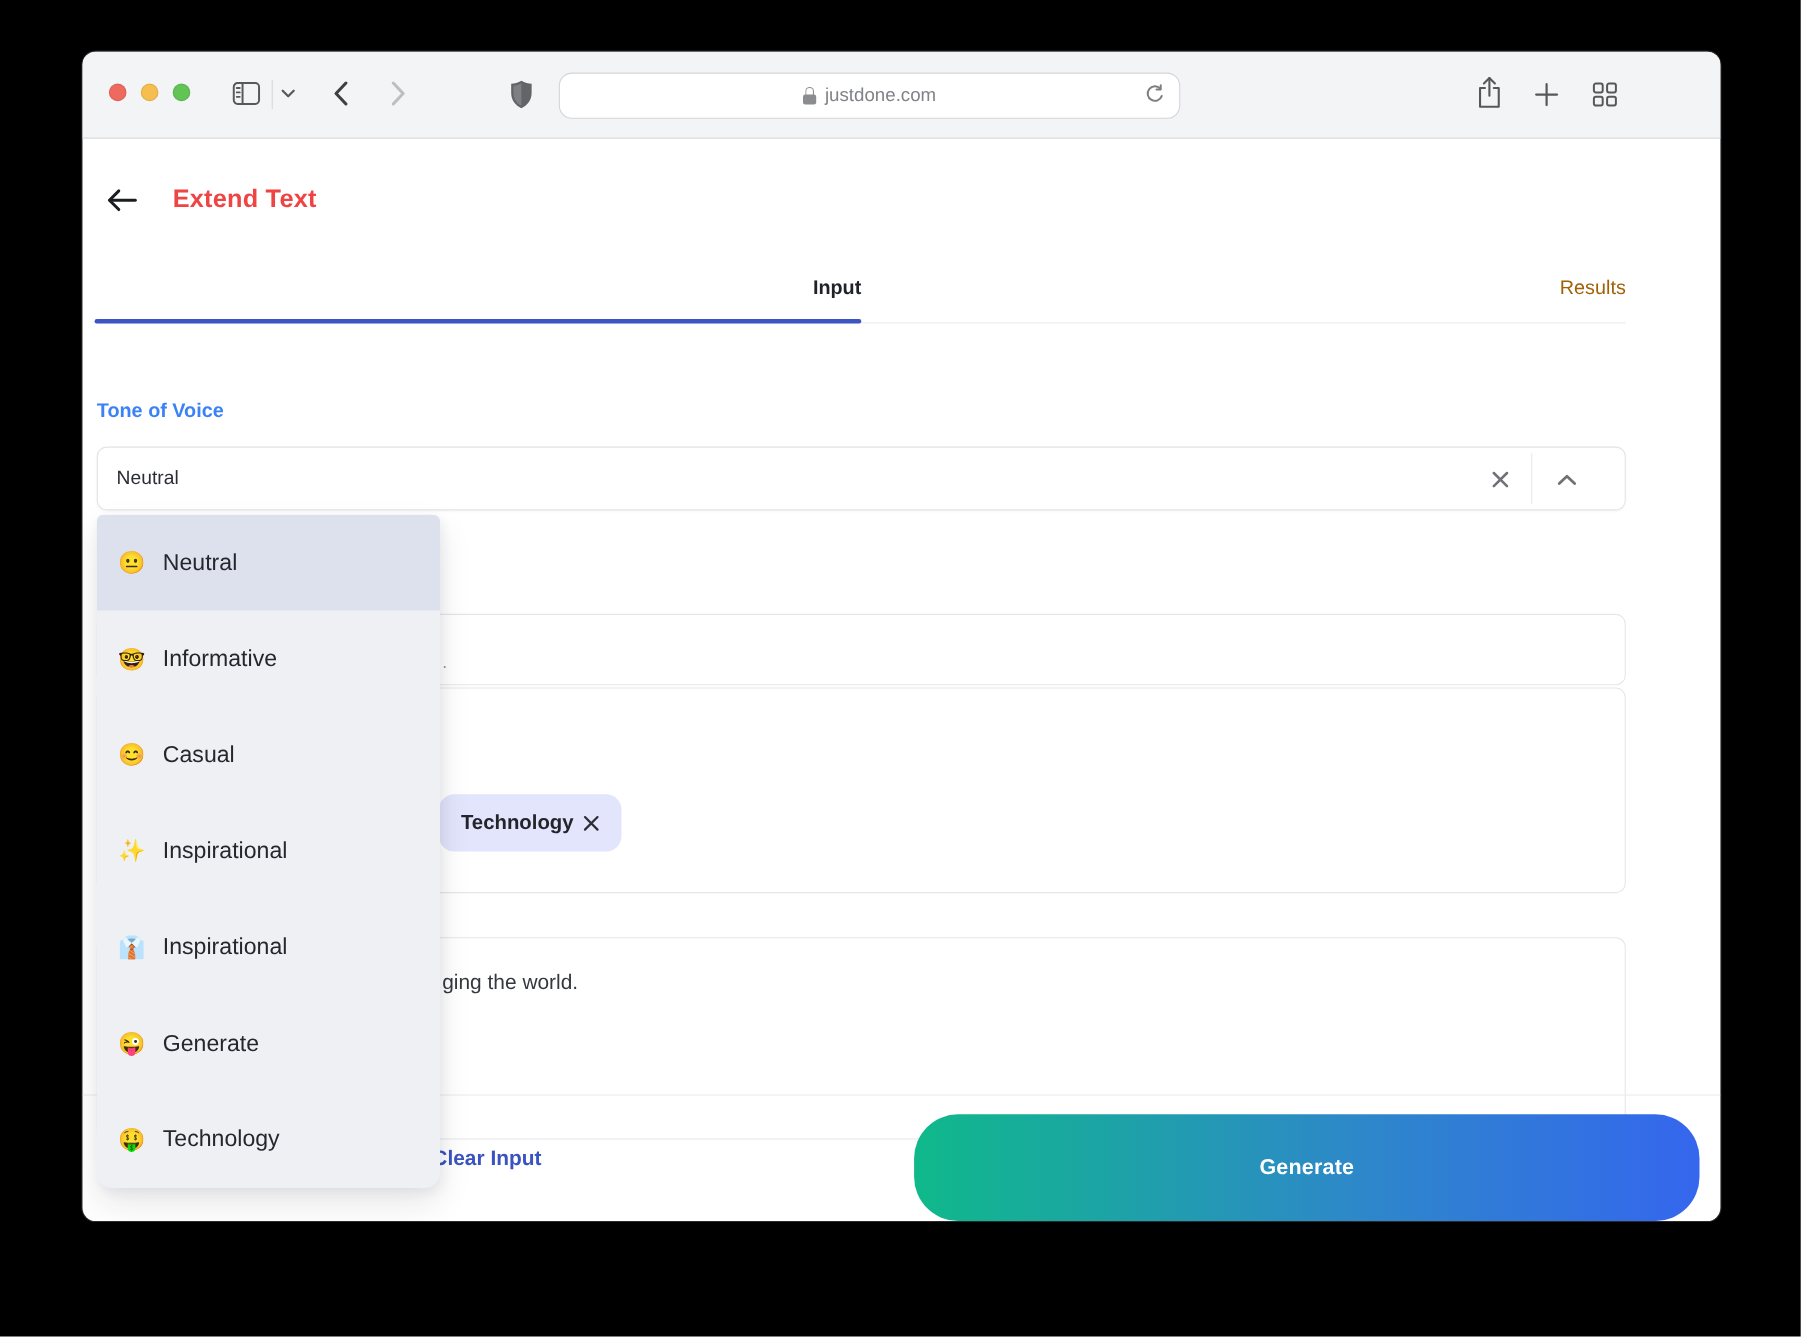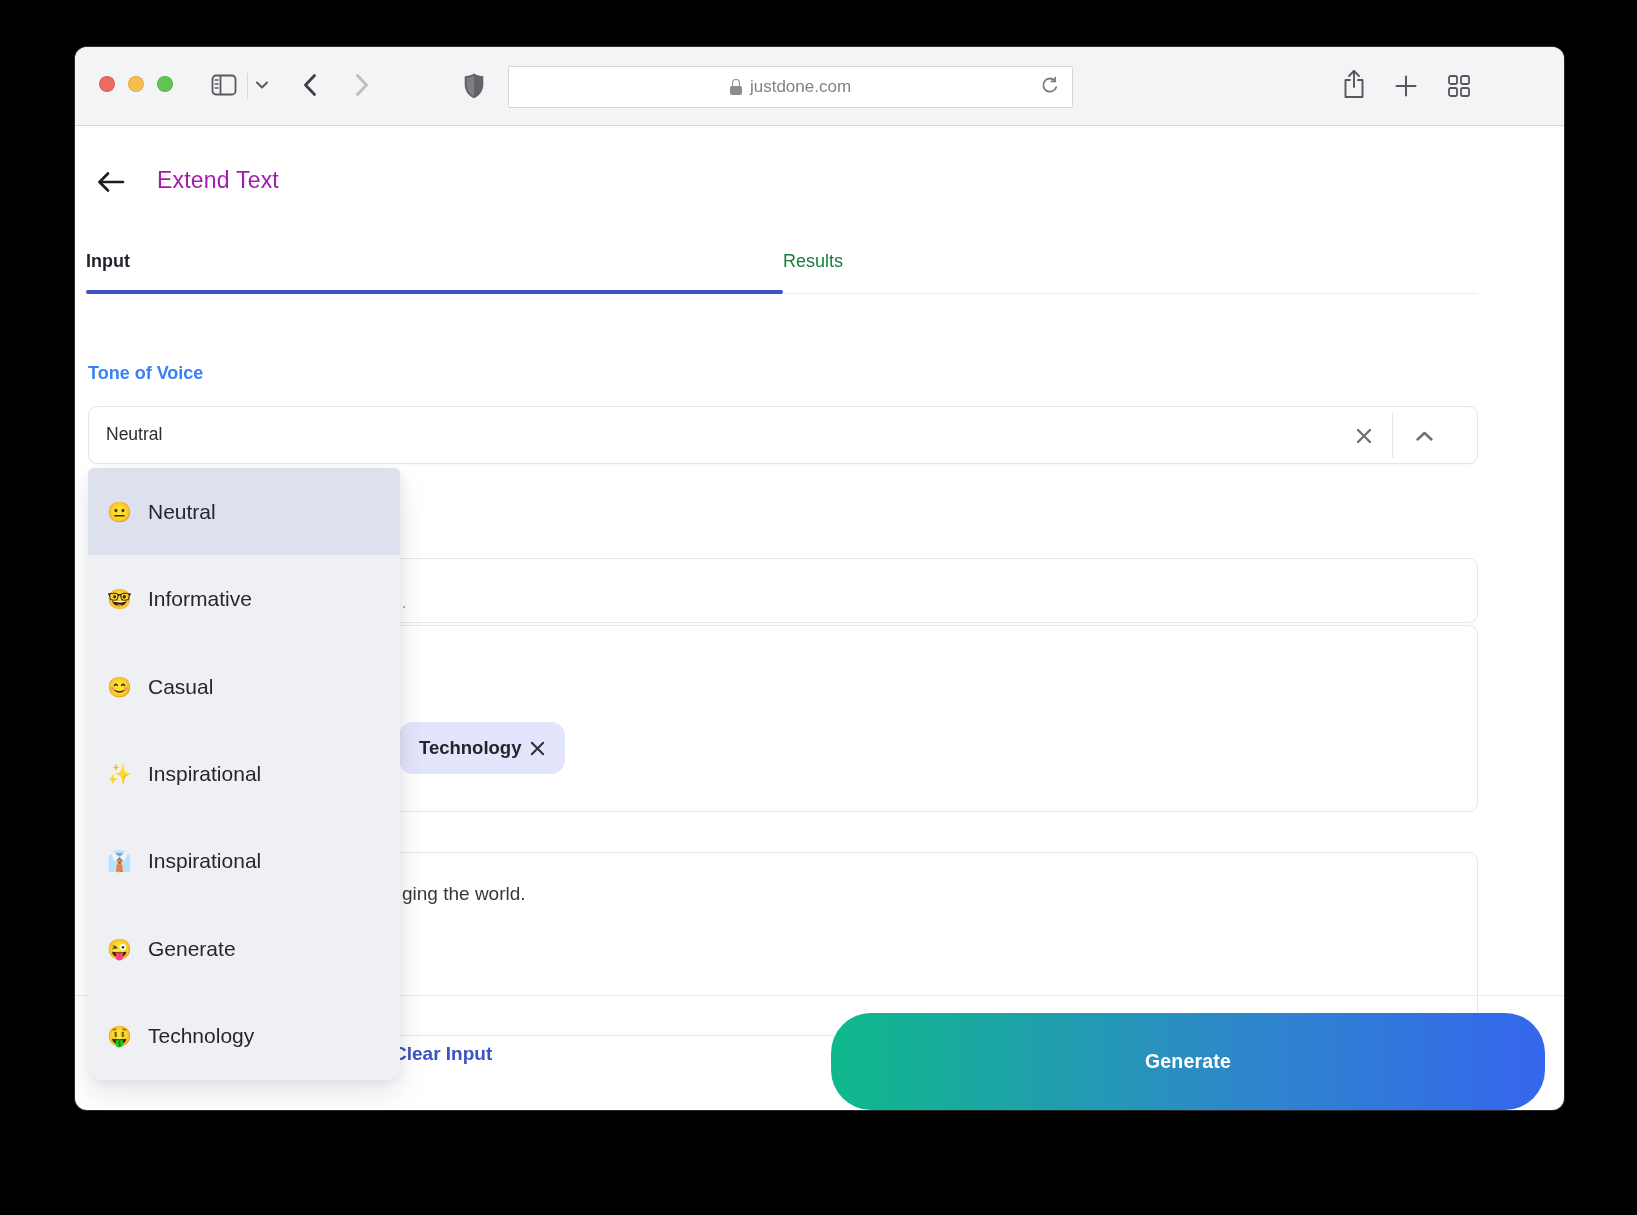--- a/index.html
+++ b/index.html
@@ -21,34 +21,34 @@
     background:#f3f4f5;border-bottom:1px solid #d7d8da;
   }
   .tl{position:absolute;top:29px;width:16px;height:16px;border-radius:50%;}
   .tl.red{left:24px;background:#ee6a5f;box-shadow:inset 0 0 0 1px rgba(0,0,0,.08);}
   .tl.yellow{left:53px;background:#f5be4f;box-shadow:inset 0 0 0 1px rgba(0,0,0,.08);}
   .tl.green{left:82px;background:#61c454;box-shadow:inset 0 0 0 1px rgba(0,0,0,.08);}
   .tbicon{position:absolute;display:flex;align-items:center;justify-content:center;cursor:default;}
   .tb-sep{position:absolute;left:172px;top:26px;width:1px;height:26px;background:#d6d7d9;}
   .urlbar{
     position:absolute;left:433px;top:19px;width:563px;height:40px;
-    background:#ffffff;border:1px solid #d4d5d7;border-radius:2px;
+    background:#ffffff;border:1px solid #d4d5d7;border-radius:12px;
     display:flex;align-items:center;justify-content:center;gap:8px;
     color:#7f8286;font-size:17px;
   }
   .lock{width:12px;height:16px;position:relative;display:inline-block;flex:0 0 auto;}
   .lock .shackle{position:absolute;top:0;left:2px;width:8px;height:9px;border:1.8px solid #8a8c90;border-bottom:none;border-radius:5px 5px 0 0;box-sizing:border-box;}
   .lock .bodyp{position:absolute;bottom:0;left:0;width:12px;height:9px;background:#8a8c90;border-radius:2px;}
   .reload{position:absolute;right:12px;top:9px;}
   
   .page-back{position:absolute;left:21px;top:121px;width:30px;height:28px;cursor:pointer;}
-  .page-title{position:absolute;left:82px;top:120px;font-size:23px;font-weight:400;color:#a21caf;letter-spacing:.2px;}
-  .tab{position:absolute;top:192px;height:44px;display:flex;align-items:center;justify-content:flex-start;font-size:18px;cursor:pointer;}
+  .page-title{position:absolute;left:82px;top:120px;font-size:23px;font-weight:700;color:#ef4444;letter-spacing:.2px;}
+  .tab{position:absolute;top:192px;height:44px;display:flex;align-items:center;justify-content:flex-end;font-size:18px;cursor:pointer;}
   .tab.input{left:11px;width:697px;color:#1f2228;font-weight:600;}
-  .tab.results{left:708px;width:695px;color:#15803d;font-weight:400;}
+  .tab.results{left:708px;width:695px;color:#a16207;font-weight:400;}
   .tabline{position:absolute;left:11px;top:246px;width:1392px;height:1px;background:#ececee;}
   .tabline-active{position:absolute;left:11px;top:243px;width:697px;height:4px;border-radius:3px;background:#3c55c2;}
   .tone-label{position:absolute;left:13px;top:316px;font-size:18px;font-weight:700;color:#3b82f6;}
   .select{
     position:absolute;left:13px;top:359px;width:1390px;height:58px;
     background:#fff;border:1px solid #e3e4e8;border-radius:9px;box-sizing:border-box;
     box-shadow:0 1px 2px rgba(0,0,0,.03);
   }
   .select .value{position:absolute;left:17px;top:17px;font-size:17.5px;color:#2a2d33;}
   .select .clear{position:absolute;left:1262px;top:16px;width:26px;height:26px;display:flex;align-items:center;justify-content:center;cursor:pointer;}

